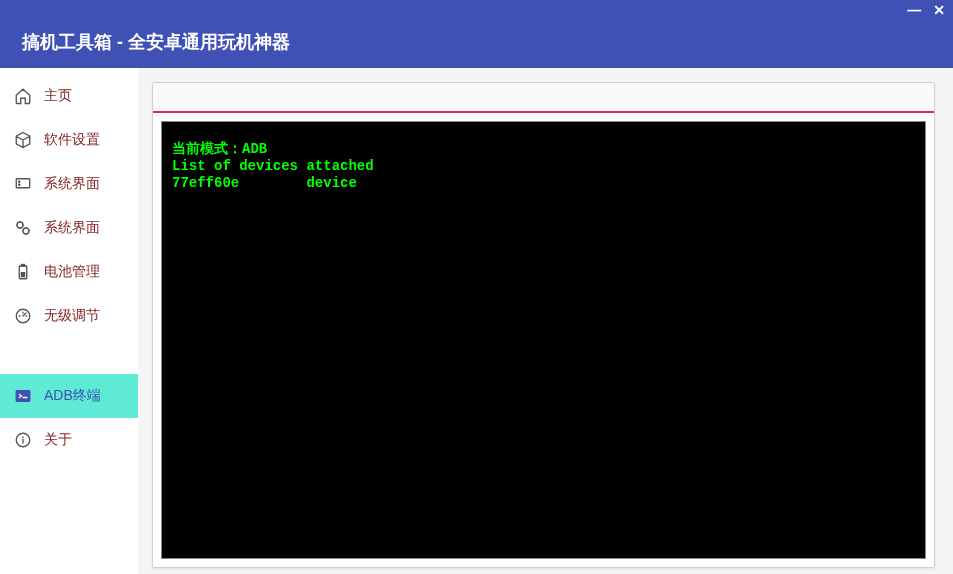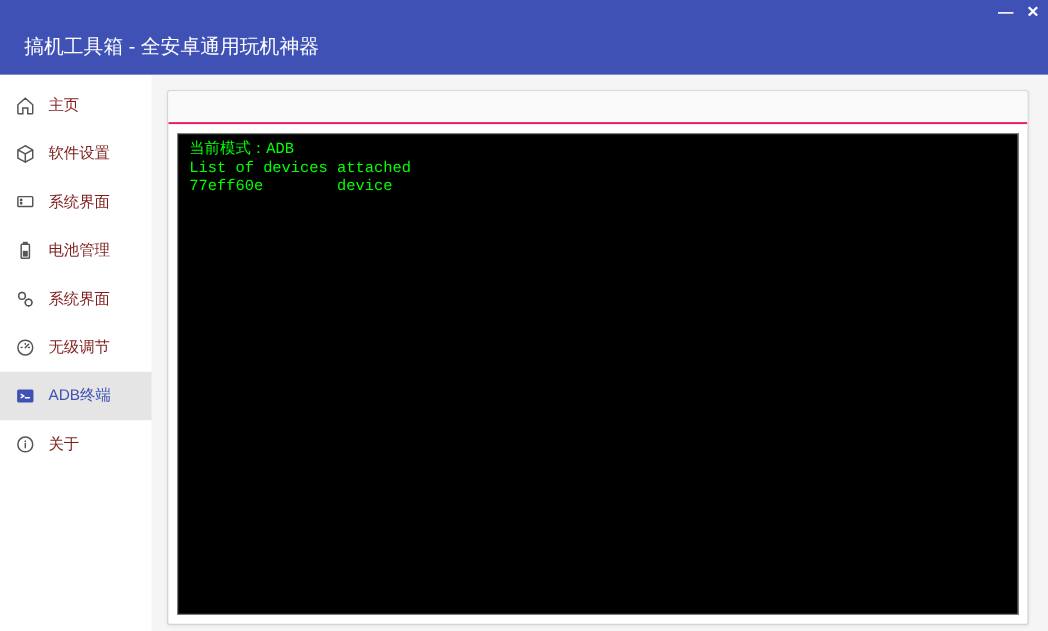--- a/index.html
+++ b/index.html
@@ -18,21 +18,21 @@
       align-items: center;
       padding-right: 8px;
     }
     .titlebar-buttons { display: flex; gap: 12px; }
     .titlebar-btn { color: #fff; font-size: 14px; cursor: pointer; font-weight: bold; line-height: 1; }
     .header {
       background: #3f51b5;
       color: #fff;
       padding: 10px 22px 14px 22px;
       font-size: 18px;
-      font-weight: 400;
+      font-weight: 700;
     }
     .app-body {
       display: flex;
       height: calc(100% - 60px);
     }
     .sidebar {
       width: 138px;
       background: #fff;
       padding-top: 6px;
       flex-shrink: 0;
@@ -40,22 +40,23 @@
     .sidebar-item {
       display: flex;
       align-items: center;
       padding: 13px 14px;
       cursor: pointer;
       font-size: 14px;
       color: #7f1d1d;
       gap: 12px;
     }
     .sidebar-item.active {
-      background: #e5e5e5;
+      background: #5eead4;
       color: #3f51b5;
+      margin-top: 36px;
     }
     .sidebar-item .icon {
       width: 18px;
       height: 18px;
       display: flex;
       align-items: center;
       justify-content: center;
       flex-shrink: 0;
     }
     .sidebar-item svg { width: 18px; height: 18px; }
@@ -85,27 +86,28 @@
     .terminal-wrap {
       flex: 1;
       padding: 8px;
       display: flex;
       position: relative;
     }
     .terminal {
       flex: 1;
       background: #000;
       border: 1px solid #888;
-      padding: 6px 10px;
+      padding: 19px 10px;
       font-family: "Consolas", "Courier New", monospace;
       font-size: 14px;
       line-height: 1.2;
       color: #00ff00;
       overflow-y: scroll;
       white-space: pre;
+      font-weight: bold;
     }
     .terminal::-webkit-scrollbar { width: 16px; }
     .terminal::-webkit-scrollbar-track { background: #2a2a2a; }
     .terminal::-webkit-scrollbar-thumb { background: #555; }
   </style>
 </head>
 <body>
 
 <div class="titlebar">
   <div class="titlebar-buttons">
@@ -146,37 +148,37 @@
             <circle cx="7" cy="9" r="0.8" fill="#555"></circle>
             <circle cx="7" cy="13" r="0.8" fill="#555"></circle>
           </svg>
       </span>
       <span>系统界面</span>
     </div>
 
     <div class="sidebar-item">
       <span class="icon">
         <svg viewBox="0 0 24 24" stroke-width="1.8">
+            <circle cx="8" cy="8" r="4"></circle>
+            <circle cx="16" cy="16" r="4"></circle>
+            <path d="M8 4v-1M8 13v-1M4 8h-1M13 8h-1M16 12v-1M16 21v-1M12 16h-1M21 16h-1"></path>
+          </svg>
+      </span>
+      <span>系统界面</span>
+    </div>
+
+    <div class="sidebar-item">
+      <span class="icon">
+        <svg viewBox="0 0 24 24" stroke-width="1.8">
             <rect x="7" y="4" width="10" height="17" rx="1"></rect>
             <rect x="10" y="2" width="4" height="2"></rect>
             <rect x="9" y="12" width="6" height="7" fill="#555" stroke="none"></rect>
           </svg>
       </span>
       <span>电池管理</span>
-    </div>
-
-    <div class="sidebar-item">
-      <span class="icon">
-        <svg viewBox="0 0 24 24" stroke-width="1.8">
-            <circle cx="8" cy="8" r="4"></circle>
-            <circle cx="16" cy="16" r="4"></circle>
-            <path d="M8 4v-1M8 13v-1M4 8h-1M13 8h-1M16 12v-1M16 21v-1M12 16h-1M21 16h-1"></path>
-          </svg>
-      </span>
-      <span>系统界面</span>
     </div>
 
     <div class="sidebar-item">
       <span class="icon">
         <svg viewBox="0 0 24 24" stroke-width="1.8">
             <circle cx="12" cy="12" r="9"></circle>
             <path d="M12 12l4-4M12 7v1M7 12h1M16 12h1" stroke-linecap="round"></path>
           </svg>
       </span>
       <span>无级调节</span>

